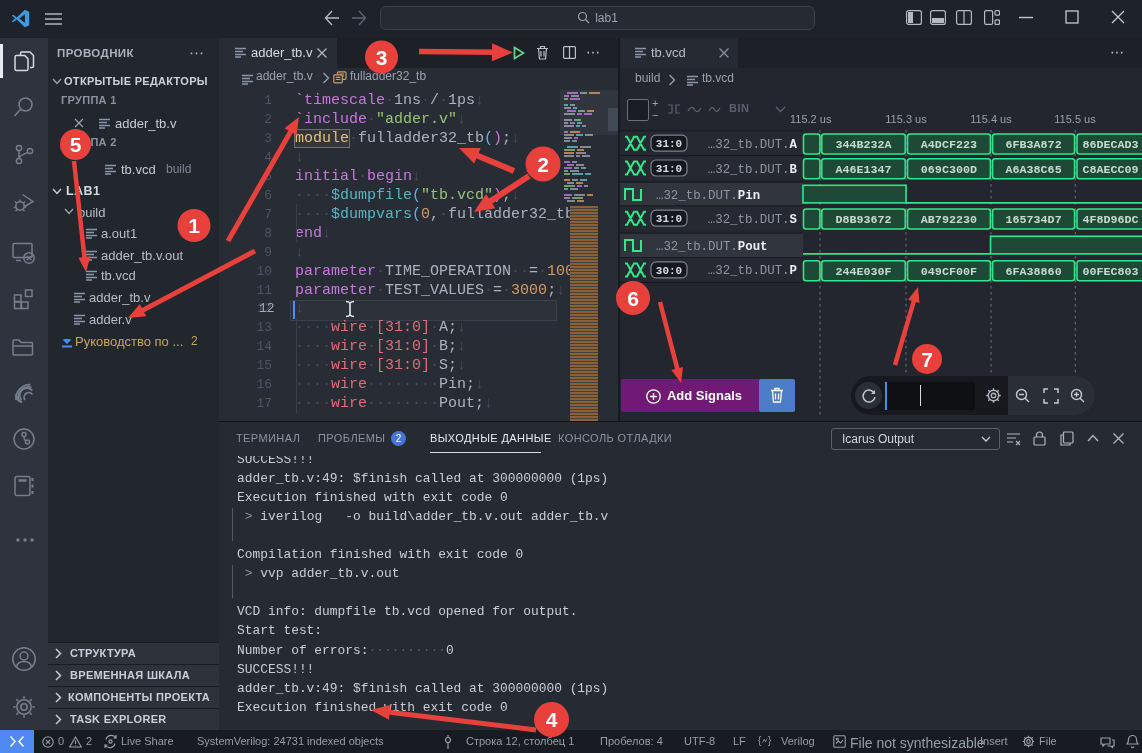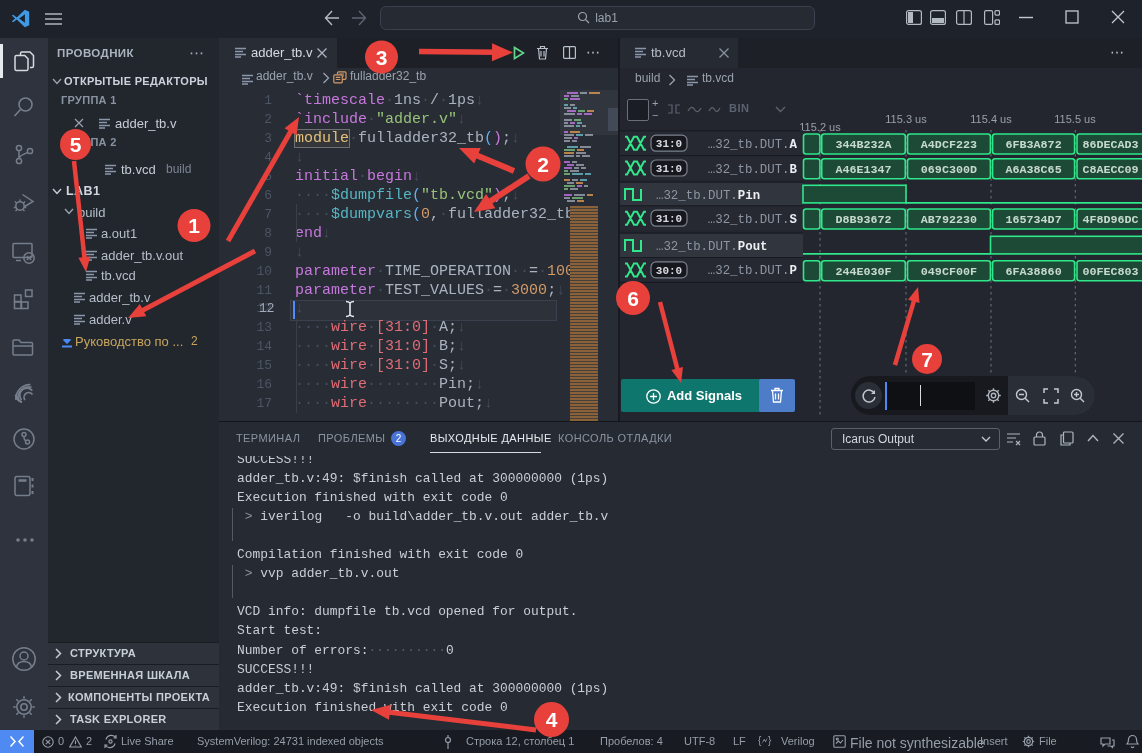--- a/index.html
+++ b/index.html
@@ -459,21 +459,21 @@
 <svg class="ab" style="left:67px;top:68px" width="15" height="7">
       <path d="M1 5 Q4.5 -1.5 7.5 3.5 Q10.5 8.5 14 2" stroke="#5b6270" stroke-width="1.3" fill="none"></path>
     </svg>
 <svg class="ab" style="left:88px;top:68px" width="13" height="7">
       <path d="M1 5 Q4 -1 6.5 3.5 Q9 8 12 2" stroke="#5b6270" stroke-width="1.2" fill="none"></path>
     </svg>
 <div class="ab" style="left:109px;top:64px;font-size:11px;color:#5b6270;font-weight:bold;letter-spacing:0.5px">BIN</div>
 <svg class="ab" style="left:155px;top:68px" width="11" height="7">
       <path d="M1 1 L5.5 5.5 L10 1" fill="none" stroke="#5b6270" stroke-width="1.4"></path>
     </svg>
-<div class="ab" style="left:170px;top:83px;width:60px;text-align:center;font-size:11px;color:#98a0ab">115.2 us</div>
+<div class="ab" style="left:170px;top:75px;width:60px;font-size:11px;color:#98a0ab">115.2 us</div>
 <div class="ab" style="left:256px;top:75px;width:60px;text-align:center;font-size:11px;color:#98a0ab">115.3 us</div>
 <div class="ab" style="left:341px;top:75px;width:60px;text-align:center;font-size:11px;color:#98a0ab">115.4 us</div>
 <div class="ab" style="left:425px;top:75px;width:60px;text-align:center;font-size:11px;color:#98a0ab">115.5 us</div>
 </div>
 <svg class="ab" style="left:620px;top:128px;z-index:5" width="522" height="292" font-family="Liberation Mono,monospace">
     <rect x="0" y="2.8" width="183" height="24.3" fill="#262932"></rect>
     <rect x="0" y="2.3" width="183" height="1" fill="#171a20"></rect>
     <rect x="0" y="27.6" width="183" height="24.3" fill="#262932"></rect>
     <rect x="0" y="27.1" width="183" height="1" fill="#171a20"></rect>
     <rect x="0" y="54.1" width="183" height="24.3" fill="#31353e"></rect>
@@ -555,21 +555,21 @@
     <rect x="183.5" y="132.7" width="16.4" height="20.0" rx="2.5" fill="#1d4a37" stroke="#2ee88a" stroke-width="1.6"></rect>
     <rect x="201.7" y="132.7" width="83.6" height="20.0" rx="2.5" fill="#1d4a37" stroke="#2ee88a" stroke-width="1.6"></rect>
     <text x="243.5" y="146.7" font-size="11.7" font-weight="bold" fill="#c8dacd" text-anchor="middle">244E030F</text>
     <rect x="287.5" y="132.7" width="82.9" height="20.0" rx="2.5" fill="#1d4a37" stroke="#2ee88a" stroke-width="1.6"></rect>
     <text x="328.9" y="146.7" font-size="11.7" font-weight="bold" fill="#c8dacd" text-anchor="middle">049CF00F</text>
     <rect x="372.6" y="132.7" width="82.0" height="20.0" rx="2.5" fill="#1d4a37" stroke="#2ee88a" stroke-width="1.6"></rect>
     <text x="413.6" y="146.7" font-size="11.7" font-weight="bold" fill="#c8dacd" text-anchor="middle">6FA38860</text>
     <rect x="457.0" y="132.7" width="67.0" height="20.0" rx="2.5" fill="#1d4a37" stroke="#2ee88a" stroke-width="1.6"></rect>
     <text x="490.5" y="146.7" font-size="11.7" font-weight="bold" fill="#c8dacd" text-anchor="middle">00FEC803</text>
   </svg>
-<div class="ab" style="left:621px;top:379px;width:146px;height:33px;background:#0f766e;border-radius:2px;z-index:6;color:#fff;font-size:13px;font-weight:bold;text-align:center;line-height:33px"><svg style="display:inline-block;vertical-align:-3.5px;margin-right:6px" width="15" height="15">
+<div class="ab" style="left:621px;top:379px;width:146px;height:33px;background:#701a75;border-radius:2px;z-index:6;color:#fff;font-size:13px;font-weight:bold;text-align:center;line-height:33px"><svg style="display:inline-block;vertical-align:-3.5px;margin-right:6px" width="15" height="15">
       <g stroke="#fff" stroke-width="1.3" fill="none">
         <circle cx="7.5" cy="7.5" r="6.7"></circle>
         <path d="M7.5 4 v7 M4 7.5 h7"></path>
       </g>
     </svg>Add Signals</div>
 <div class="ab" style="left:759px;top:379px;width:36px;height:33px;background:#4d7cc9;border-radius:2px;z-index:6">
     <svg style="margin:8px auto 0;display:block" width="14" height="16">
       <g fill="none" stroke="#fff" stroke-width="1.3">
         <path d="M1 3.5 h12 M5 3.5 v-2 h4 v2 M2.5 3.5 l1 11.5 h7 l1-11.5 M5.5 6.5 v6 M8.5 6.5 v6"></path>
       </g>

